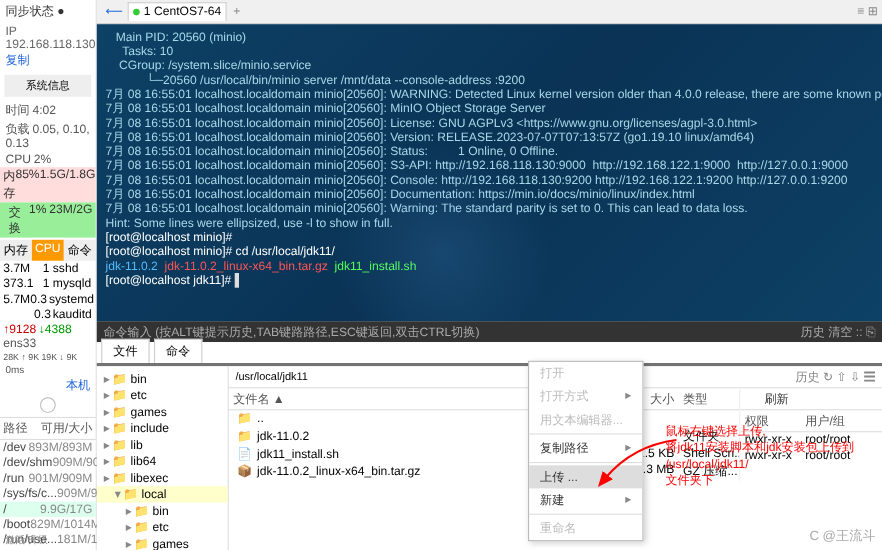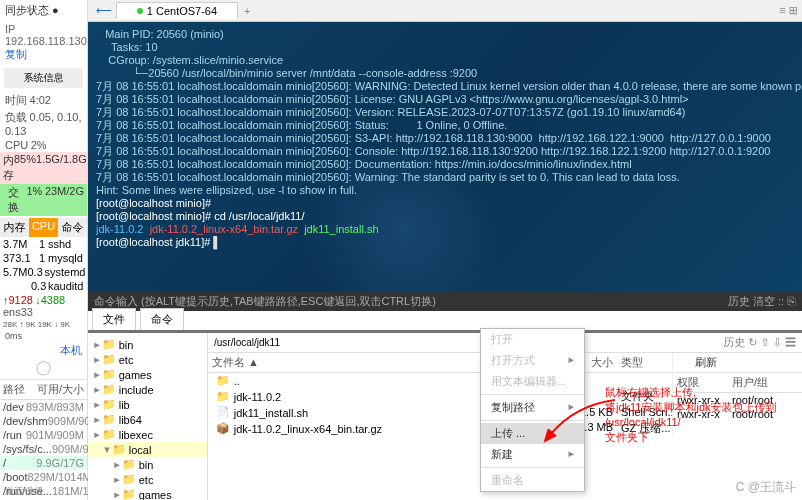--- a/index.html
+++ b/index.html
@@ -26,21 +26,21 @@
 .lp-paths{margin-top:4px;font-size:9px}
 .lp-ph{display:flex;padding:2px 3px;border-top:1px solid #ddd;border-bottom:1px solid #ddd;color:#555}
 .lp-ph span:first-child{flex:1}
 .lp-pr{display:flex;padding:1px 3px;font-size:8px}
 .lp-pr span:first-child{flex:1;color:#444}
 .lp-pr span:last-child{color:#888}
 .lp-activate{position:absolute;bottom:2px;left:5px;font-size:9px;color:#888}
 .right-area{position:absolute;left:88px;top:0;right:0;height:500px;display:flex;flex-direction:column}
 .tabbar{height:22px;background:#f0f0f0;border-bottom:1px solid #ccc;display:flex;align-items:center;padding:0 4px}
 .tab-nav{color:#26d;margin:0 4px;cursor:pointer}
-.tab{display:flex;align-items:center;padding:2px 20px;background:#fff;border:1px solid #ccc;border-bottom:none;font-size:11px}
+.tab{display:flex;align-items:center;padding:2px 4px;background:#fff;border:1px solid #ccc;border-bottom:none;font-size:11px}
 .tab-dot{width:6px;height:6px;background:#3c3;border-radius:50%;margin-right:4px}
 .tab-plus{margin-left:6px;color:#888;cursor:pointer}
 .tab-icons{margin-left:auto;color:#888}
 .terminal{background:#0a3a5a;background:linear-gradient(135deg,#0d4166 0%,#0a3355 50%,#0d4166 100%);color:#ddd;font-family:Consolas,monospace;font-size:10px;padding:6px 8px;line-height:13px;height:270px;overflow:hidden;position:relative}
 .terminal::before{content:"";position:absolute;top:40%;left:30%;width:200px;height:200px;background:radial-gradient(circle,rgba(100,180,255,0.15) 0%,transparent 70%);pointer-events:none}
 .tline{white-space:pre;color:#a8d8e8}
 .tprompt{white-space:pre}
 .tprompt .br{color:#fff}
 .tprompt .cmd{color:#fff}
 .tred{color:#f55}
@@ -186,20 +186,21 @@
   <span class="tab-icons">≡ ⊞</span>
  </div>
 
  <div class="terminal" id="term">
       <div class="tline">   Main PID: 20560 (minio)</div>
       <div class="tline">     Tasks: 10</div>
       <div class="tline">    CGroup: /system.slice/minio.service</div>
       <div class="tline">            └─20560 /usr/local/bin/minio server /mnt/data --console-address :9200</div>
       <div class="tline"></div>
       <div class="tline">7月 08 16:55:01 localhost.localdomain minio[20560]: WARNING: Detected Linux kernel version older than 4.0.0 release, there are some known pote...formance</div>
+      <div class="tline">7月 08 16:55:01 localhost.localdomain minio[20560]: MinIO Object Storage Server</div>
       <div class="tline">7月 08 16:55:01 localhost.localdomain minio[20560]: License: GNU AGPLv3 &lt;https://www.gnu.org/licenses/agpl-3.0.html&gt;</div>
       <div class="tline">7月 08 16:55:01 localhost.localdomain minio[20560]: Version: RELEASE.2023-07-07T07:13:57Z (go1.19.10 linux/amd64)</div>
       <div class="tline">7月 08 16:55:01 localhost.localdomain minio[20560]: Status:         1 Online, 0 Offline.</div>
       <div class="tline">7月 08 16:55:01 localhost.localdomain minio[20560]: S3-API: http://192.168.118.130:9000  http://192.168.122.1:9000  http://127.0.0.1:9000</div>
       <div class="tline">7月 08 16:55:01 localhost.localdomain minio[20560]: Console: http://192.168.118.130:9200 http://192.168.122.1:9200 http://127.0.0.1:9200</div>
       <div class="tline">7月 08 16:55:01 localhost.localdomain minio[20560]: Documentation: https://min.io/docs/minio/linux/index.html</div>
       <div class="tline">7月 08 16:55:01 localhost.localdomain minio[20560]: Warning: The standard parity is set to 0. This can lead to data loss.</div>
       <div class="tline">Hint: Some lines were ellipsized, use -l to show in full.</div>
       <div class="tprompt"><span class="br">[root@localhost minio]# </span></div>
       <div class="tprompt"><span class="br">[root@localhost minio]# </span><span class="cmd">cd /usr/local/jdk11/</span></div>

